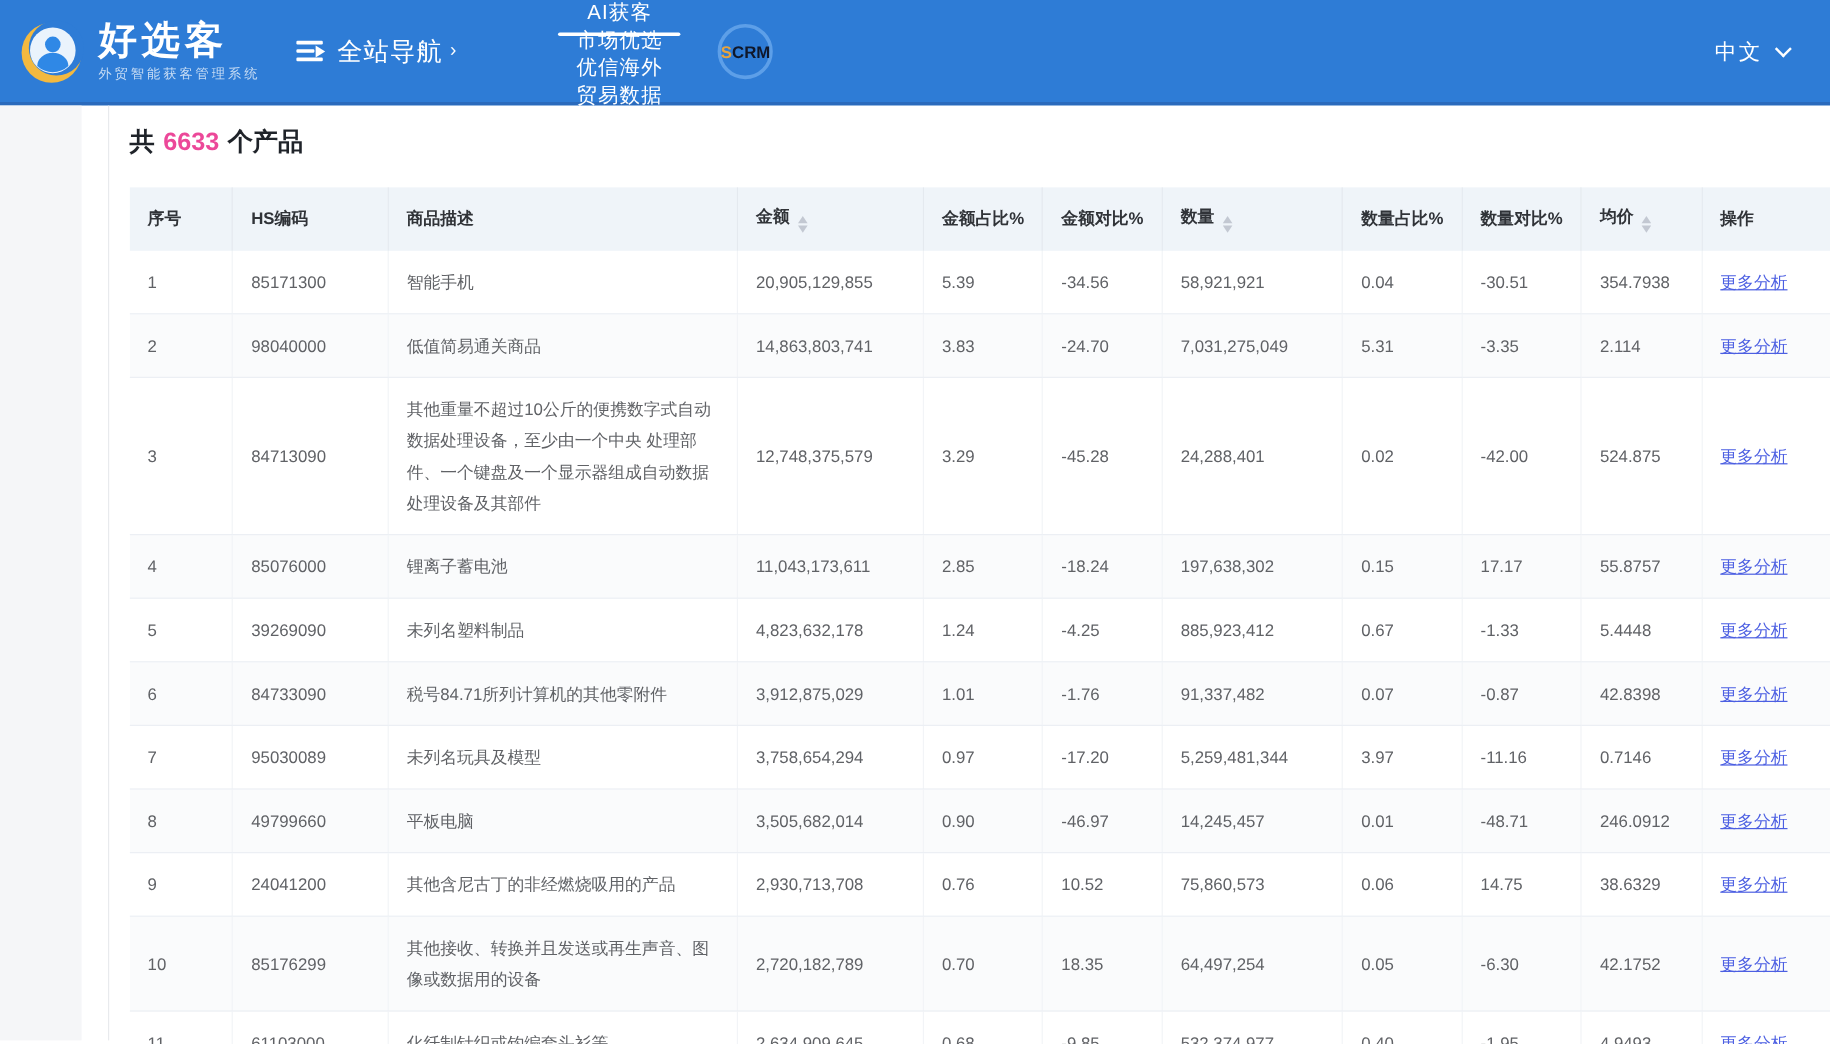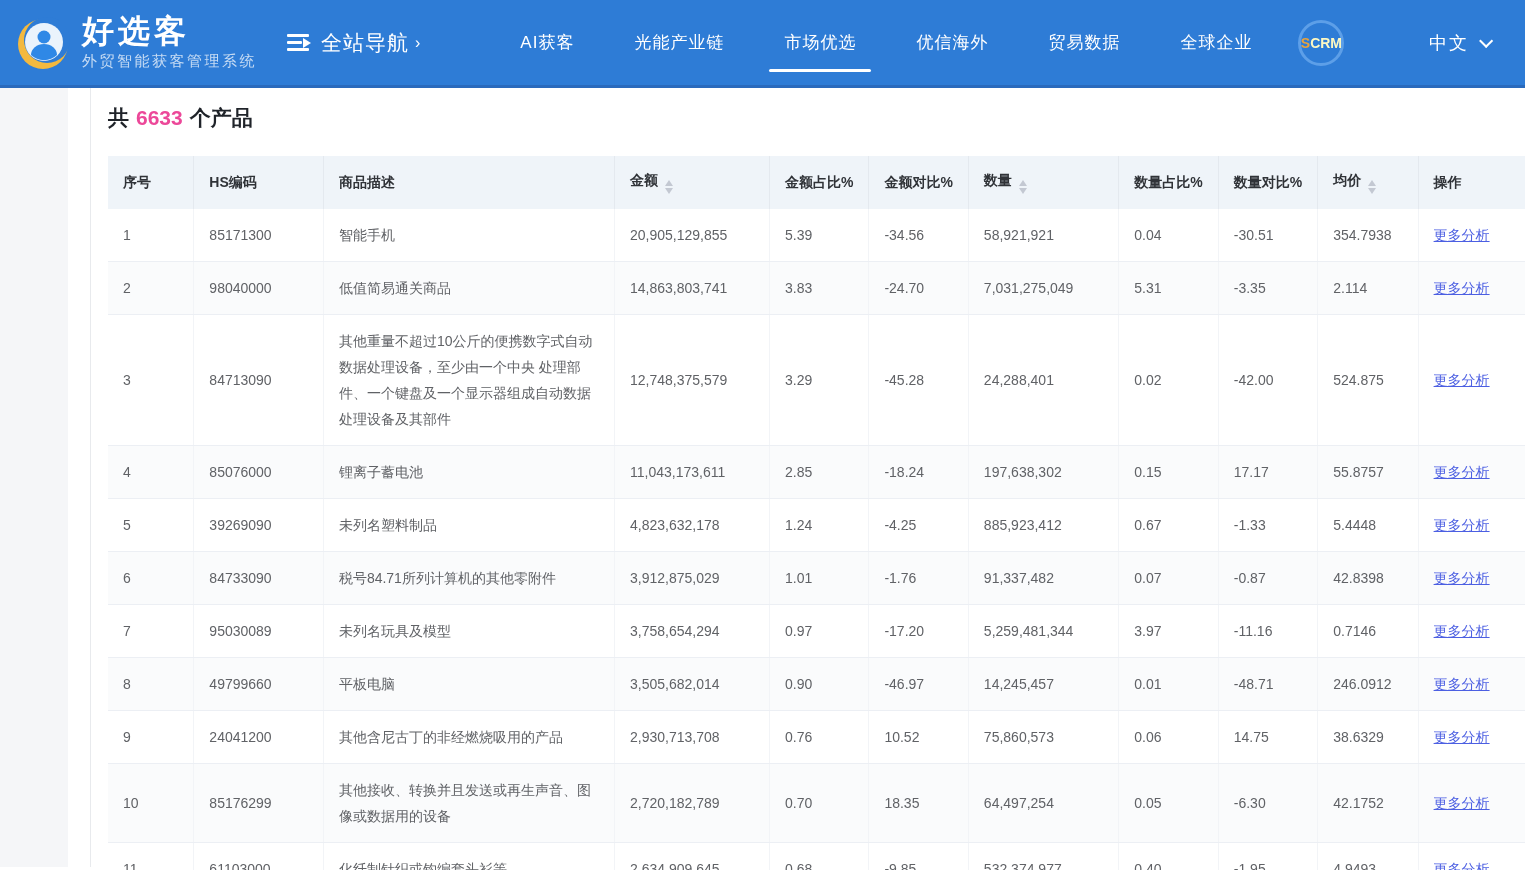--- a/index.html
+++ b/index.html
@@ -6,43 +6,43 @@
   html,body { width:1525px; height:870px; overflow:hidden; background:#fff;
     font-family:"Liberation Sans","DejaVu Sans",sans-serif; }
 
   
   .navbar { height:88px; background:#2e7cd6; border-bottom:3px solid #2a6abc;
     display:flex; align-items:center; padding:0 36px 0 16px; color:#fff; }
   .logo-wrap { display:flex; align-items:center; cursor:pointer; }
   .logo-icon { width:56px; height:56px; flex:0 0 auto; }
   .brand-block { margin-left:10px; }
   .brand-name { font-size:32px; font-weight:bold; letter-spacing:4px; line-height:34px; }
-  .brand-tagline { font-size:15px; color:rgba(255,255,255,.72); letter-spacing:2.5px; margin-top:4px; }
+  .brand-tagline { font-size:11px; color:rgba(255,255,255,.72); letter-spacing:2.5px; margin-top:4px; }
 
   .site-nav-toggle { display:flex; align-items:center; margin-left:30px; cursor:pointer; }
   .menu-icon { width:24px; height:18px; position:relative; margin-right:10px; }
   .menu-icon i { position:absolute; left:0; height:3px; background:#fff; border-radius:1px; display:block; }
   .menu-icon i:nth-child(1){ top:0; width:22px; }
   .menu-icon i:nth-child(2){ top:7px; width:15px; }
   .menu-icon i:nth-child(3){ top:14px; width:22px; }
   .menu-icon em { position:absolute; right:0; top:4px; width:0; height:0;
     border-top:5px solid transparent; border-bottom:5px solid transparent; border-left:8px solid #fff; }
   .site-nav-label { font-size:21px; letter-spacing:1px; }
   .site-nav-arrow { margin-left:6px; font-size:16px; }
 
-  .tabs { display:flex; align-items:center; height:88px; margin-left:70px; }
+  .tabs { display:flex; align-items:center; height:88px; margin-left:70px;flex-direction:column; }
   .tab { position:relative; height:88px; display:flex; align-items:center; padding:0 30px;
     font-size:17px; letter-spacing:1px; cursor:pointer; white-space:nowrap; }
   .tab.active::after { content:""; position:absolute; left:15px; right:15px; bottom:15px;
     height:3px; background:#fff; border-radius:2px; }
 
   .scrm-badge { width:46px; height:46px; border-radius:50%; border:3px solid #5d9fe8;
     display:flex; align-items:center; justify-content:center; margin:0 16px; cursor:pointer; }
   .scrm-badge .s { color:#e8a33d; font-weight:bold; font-size:14px; }
-  .scrm-badge .crm { color:#fef9c3; font-weight:bold; font-size:14px; }
+  .scrm-badge .crm { color:#0f172a; font-weight:bold; font-size:14px; }
 
   .lang-switch { margin-left:auto; display:flex; align-items:center; cursor:pointer; }
   .lang-label { font-size:18px; letter-spacing:2px;margin-left:20px; }
   .chevron-down { width:10px; height:10px; border-right:2px solid #fff; border-bottom:2px solid #fff;
     transform:rotate(45deg) translateY(-3px); margin-left:10px; }
 
   
   .page { position:relative; height:779px; background:#fff; }
   .left-rail { position:absolute; left:0; top:0; bottom:0; width:68px; background:#f5f6f8; }
   .content { margin-left:90px; border-left:1px solid #e8eaed; height:100%; padding:16px 0 0 17px; }
@@ -96,21 +96,20 @@
         <i></i>
         <i></i>
         <em></em>
       </span>
     <span class="site-nav-label">全站导航</span>
     <span class="site-nav-arrow">›</span>
   </div>
 
   <nav class="tabs">
       <div class="tab">AI获客</div>
-      <div class="tab">光能产业链</div>
       <div class="tab active">市场优选</div>
       <div class="tab">优信海外</div>
       <div class="tab">贸易数据</div>
       <div class="tab">全球企业</div>
     </nav>
 
   <div class="scrm-badge">
     <span class="s">S</span>
       <span class="crm">CRM</span>
   </div>

